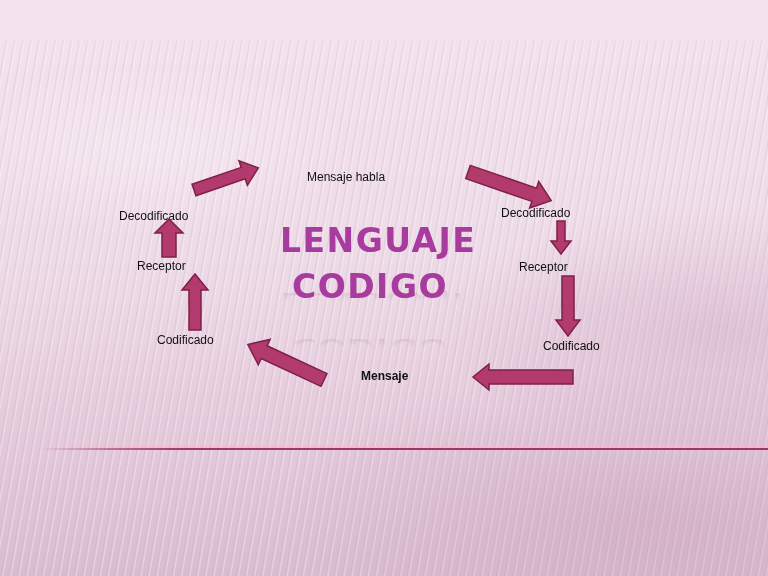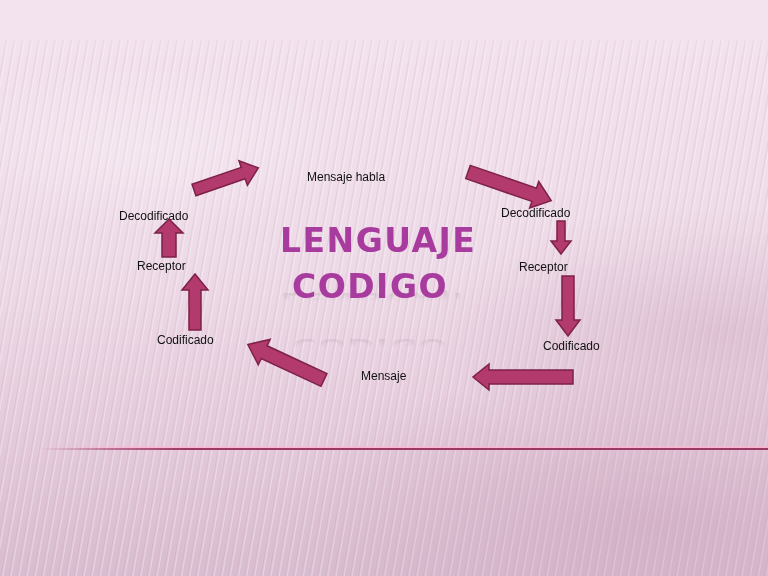--- a/index.html
+++ b/index.html
@@ -76,21 +76,21 @@
   <span class="title-line">CODIGO</span>
 </div>
 
 <div class="label" style="left:307px; top:170px;">Mensaje habla</div>
 <div class="label" style="left:119px; top:209px;">Decodificado</div>
 <div class="label" style="left:137px; top:259px;">Receptor</div>
 <div class="label" style="left:157px; top:333px;">Codificado</div>
 <div class="label" style="left:501px; top:206px;">Decodificado</div>
 <div class="label" style="left:519px; top:260px;">Receptor</div>
 <div class="label" style="left:543px; top:339px;">Codificado</div>
-<div class="label" style="left:361px; top:369px;">Mensaje</div>
+<div class="label" style="left:361px; top:369px;font-weight:bold;">Mensaje</div>
 
 <svg class="arrows" width="768" height="576" viewBox="0 0 768 576">
   <defs>
     
   </defs>
   <g fill="#b23a6c" stroke="#7d2148" stroke-width="1.5" stroke-linejoin="miter">
 
     <g transform="translate(194,190) rotate(-19)">
       <polygon points="0,-6 52,-6 52,-13 68,0 52,13 52,6 0,6"></polygon>
     </g>

